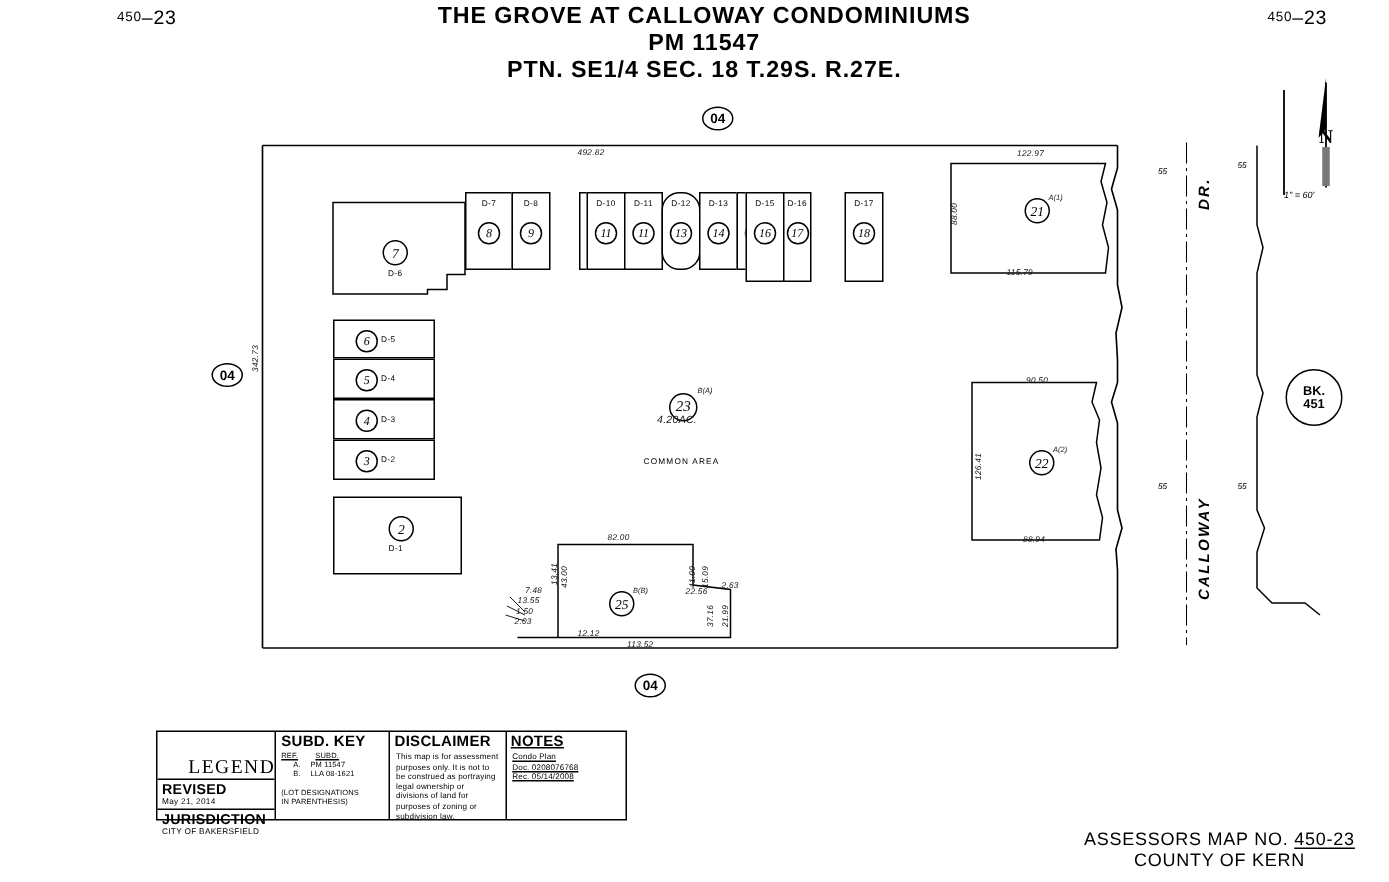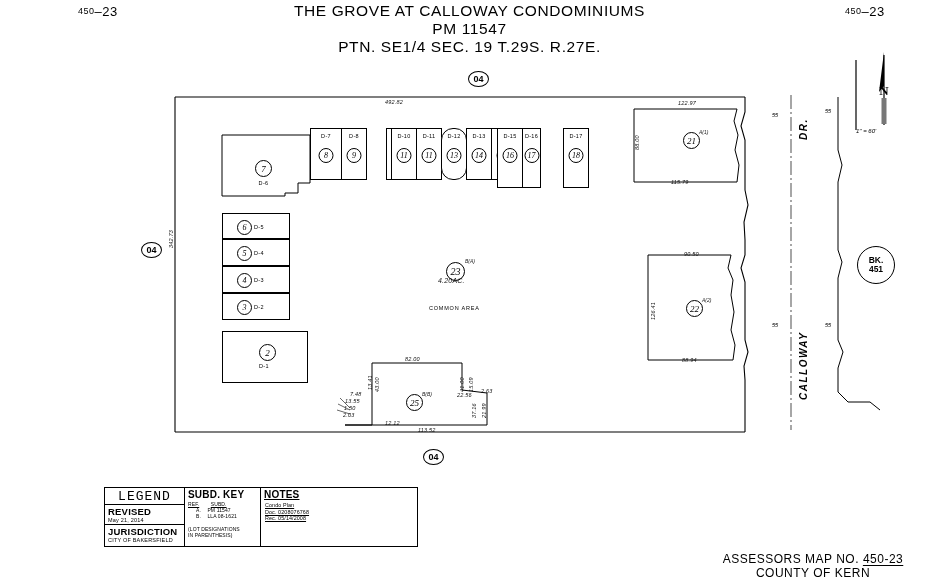--- a/index.html
+++ b/index.html
@@ -1,21 +1,21 @@
 <!DOCTYPE html>
 <html><head>
 <meta charset="utf-8">
 <style>
   html,body{margin:0;padding:0;background:#fff;}
   body{width:926px;height:588px;position:relative;overflow:hidden;
        font-family:"Liberation Sans",sans-serif;color:#000;}
   .abs{position:absolute;}
   
   #title-block{left:0;top:2px;width:926px;text-align:center;}
-  #title-block div{font-size:15.5px;letter-spacing:.6px;line-height:18px;font-weight:400;padding-left:13px;}
+  #title-block div{font-size:15.5px;letter-spacing:.6px;line-height:18px;font-weight:700;padding-left:13px;}
   #sheet-no-left{left:78px;top:4px;font-size:13px;letter-spacing:.5px;}
   #sheet-no-right{left:845px;top:4px;font-size:13px;letter-spacing:.5px;}
   .sheet-sm{font-size:9px;vertical-align:2px;}
   
   .dim{font-size:5.5px;font-style:italic;color:#111;white-space:nowrap;letter-spacing:.2px;}
   .lotid{font-size:5.5px;letter-spacing:.3px;white-space:nowrap;}
   .tinylbl{font-size:5px;font-style:italic;color:#222;white-space:nowrap;}
   
   .pnum{border:1px solid #000;border-radius:50%;display:flex;align-items:center;
         justify-content:center;font-style:italic;font-family:"Liberation Serif",serif;
@@ -33,22 +33,22 @@
   .rowcell{position:absolute;top:128px;height:52px;border:1px solid #000;
            box-sizing:border-box;background:#fff;}
   .rowcell .lotid{position:absolute;top:4px;left:50%;transform:translateX(-50%);}
   .rowcell .pnum{position:absolute;top:19px;left:50%;transform:translateX(-50%);}
   .leftcell{position:absolute;border:1px solid #000;box-sizing:border-box;background:#fff;}
   
   #legend{left:104px;top:487px;width:314px;height:60px;border:1.5px solid #000;
           box-sizing:border-box;display:flex;background:#fff;}
   #legend .col{border-right:1.2px solid #000;box-sizing:border-box;position:relative;}
   #legend .col:last-child{border-right:none;}
-  .lg-title{font-family:Liberation Mono, monospace;font-size:13px;letter-spacing:1px;
-            text-align:center;border-bottom:1.2px solid #000;padding:1px 0 0;}
+  .lg-title{font-family:Liberation Serif, serif;font-size:13px;letter-spacing:1px;
+            text-align:right;border-bottom:1.2px solid #000;padding:1px 0 0;margin-top:14px;}
   .lg-h{font-size:9.5px;font-weight:bold;padding:1px 0 0 3px;letter-spacing:.2px;}
   .lg-sub{font-size:5.5px;padding:0 0 1px 3px;letter-spacing:.2px;}
   .lg-div{border-bottom:1.2px solid #000;}
   .lg-body{font-size:5px;line-height:6.2px;padding:2px 3px;letter-spacing:.1px;}
   .lg-body2{font-size:5.4px;line-height:6.6px;padding:2px 4px;letter-spacing:.1px;}
   
   #footer{left:700px;top:552px;width:226px;text-align:center;}
   #footer .f1{font-size:12px;letter-spacing:.5px;}
   #footer .f2{font-size:12px;letter-spacing:.5px;}
   #footer u{text-underline-offset:2px;}
@@ -64,21 +64,21 @@
 
 <div class="abs" id="sheet-no-left">
   <span class="sheet-sm">450</span><span>–</span><span>23</span>
 </div>
 <div class="abs" id="sheet-no-right">
   <span class="sheet-sm">450</span><span>–</span><span>23</span>
 </div>
 <div class="abs" id="title-block">
   <div>THE GROVE AT CALLOWAY CONDOMINIUMS</div>
   <div>PM 11547</div>
-  <div>PTN. SE1/4 SEC. 19 T.29S. R.27E.</div>
+  <div>PTN. SE1/4 SEC. 18 T.29S. R.27E.</div>
 </div>
 
 <svg class="abs" id="map-svg" style="left:0;top:0;" width="926" height="588">
 
   <path d="M175,97 L745,97" stroke="#000" stroke-width="1.1" fill="none"></path>
   <path d="M175,97 L175,432" stroke="#000" stroke-width="1.1" fill="none"></path>
   <path d="M175,432 L745,432" stroke="#000" stroke-width="1.1" fill="none"></path>
 
   <path d="M745,97 L745,112 L741,126 L745,140 L745,190 L748,205 L744,222 L745,240
            L745,255 L741,268 L745,282 L745,340 L748,352 L744,366 L745,380 L745,432" stroke="#000" stroke-width="1.1" fill="none"></path>
@@ -276,20 +276,24 @@
       </div>
       <div style="padding-left:8px;">
         <span>B.</span>
         <span style="margin-left:5px;">LLA 08-1621</span>
       </div>
       <div style="margin-top:6px;">(LOT DESIGNATIONS</div>
       <div>IN PARENTHESIS)</div>
     </div>
   </div>
 
+  <div class="col" style="width:78px;">
+    <div class="lg-h" style="font-size:10px;">DISCLAIMER</div>
+    <div class="lg-body2">This map is for assessment purposes only. It is not to be construed as portraying legal ownership or divisions of land for purposes of zoning or subdivision law.</div>
+  </div>
 
   <div class="col" style="width:80px;text-decoration:underline;">
     <div class="lg-h" style="font-size:10px;">NOTES</div>
     <div class="lg-body2">
       <div>Condo Plan</div>
       <div>Doc. 0208076768</div>
       <div>Rec. 05/14/2008</div>
     </div>
   </div>
 </div>

